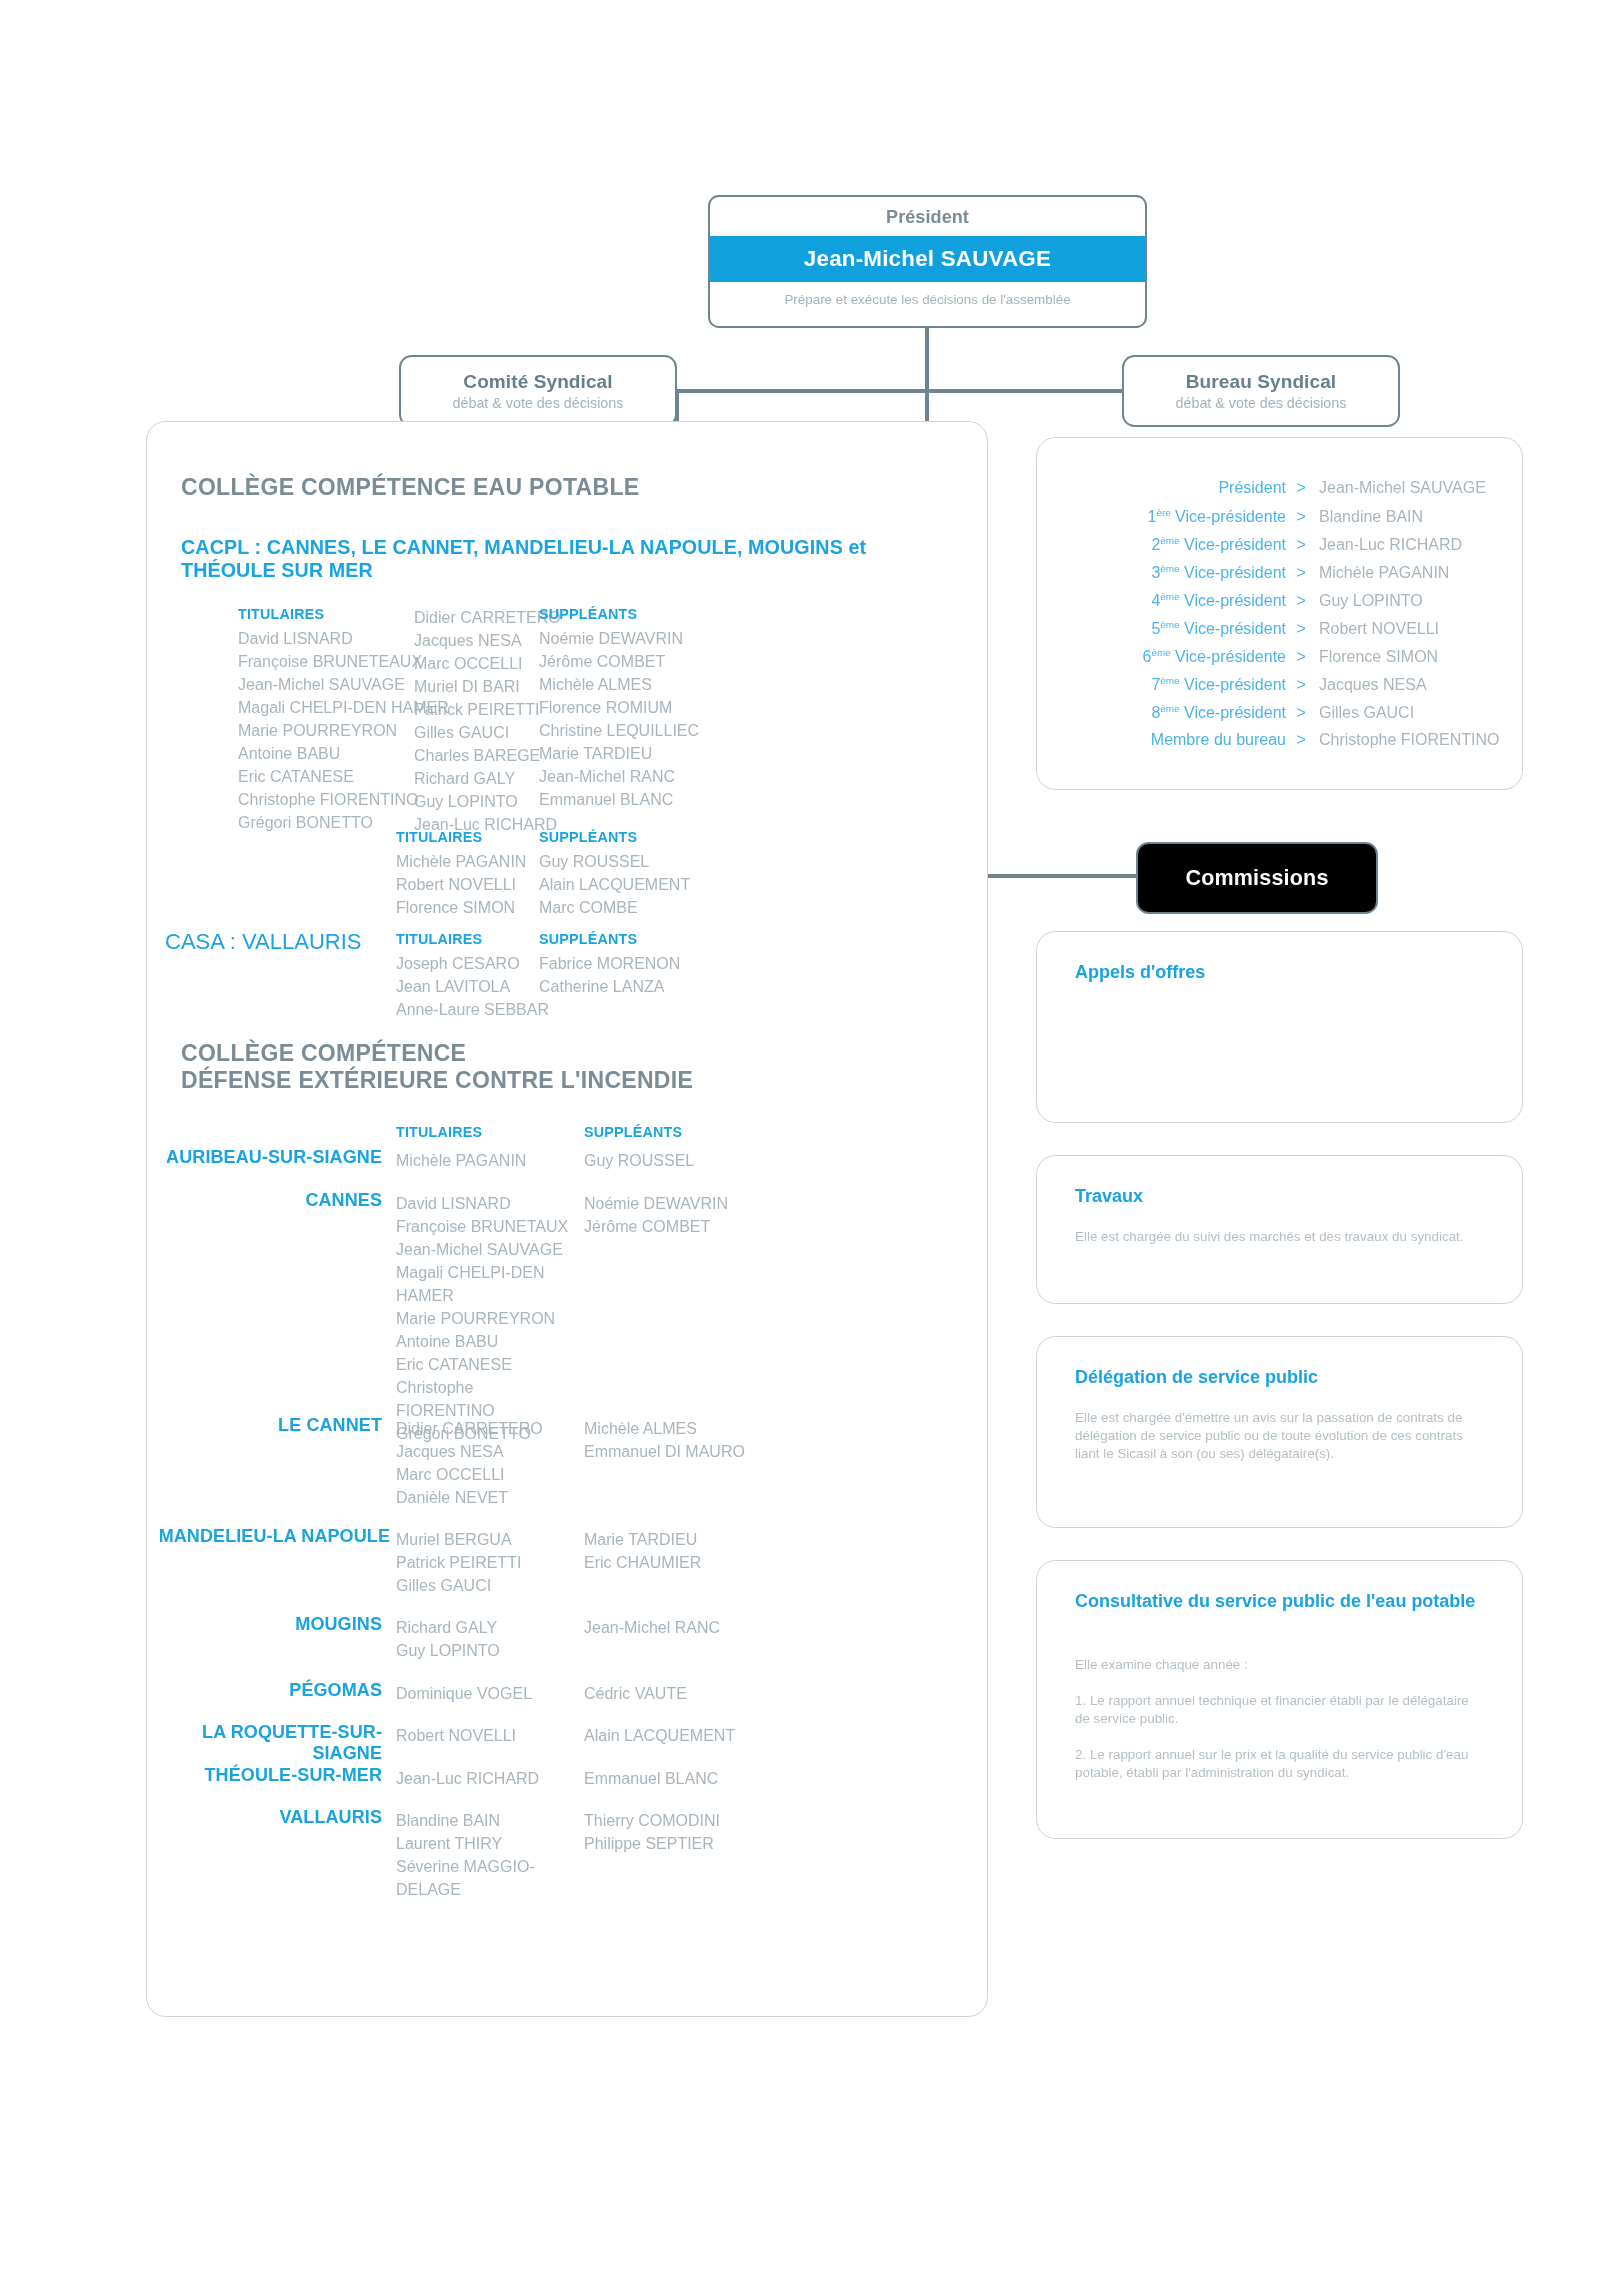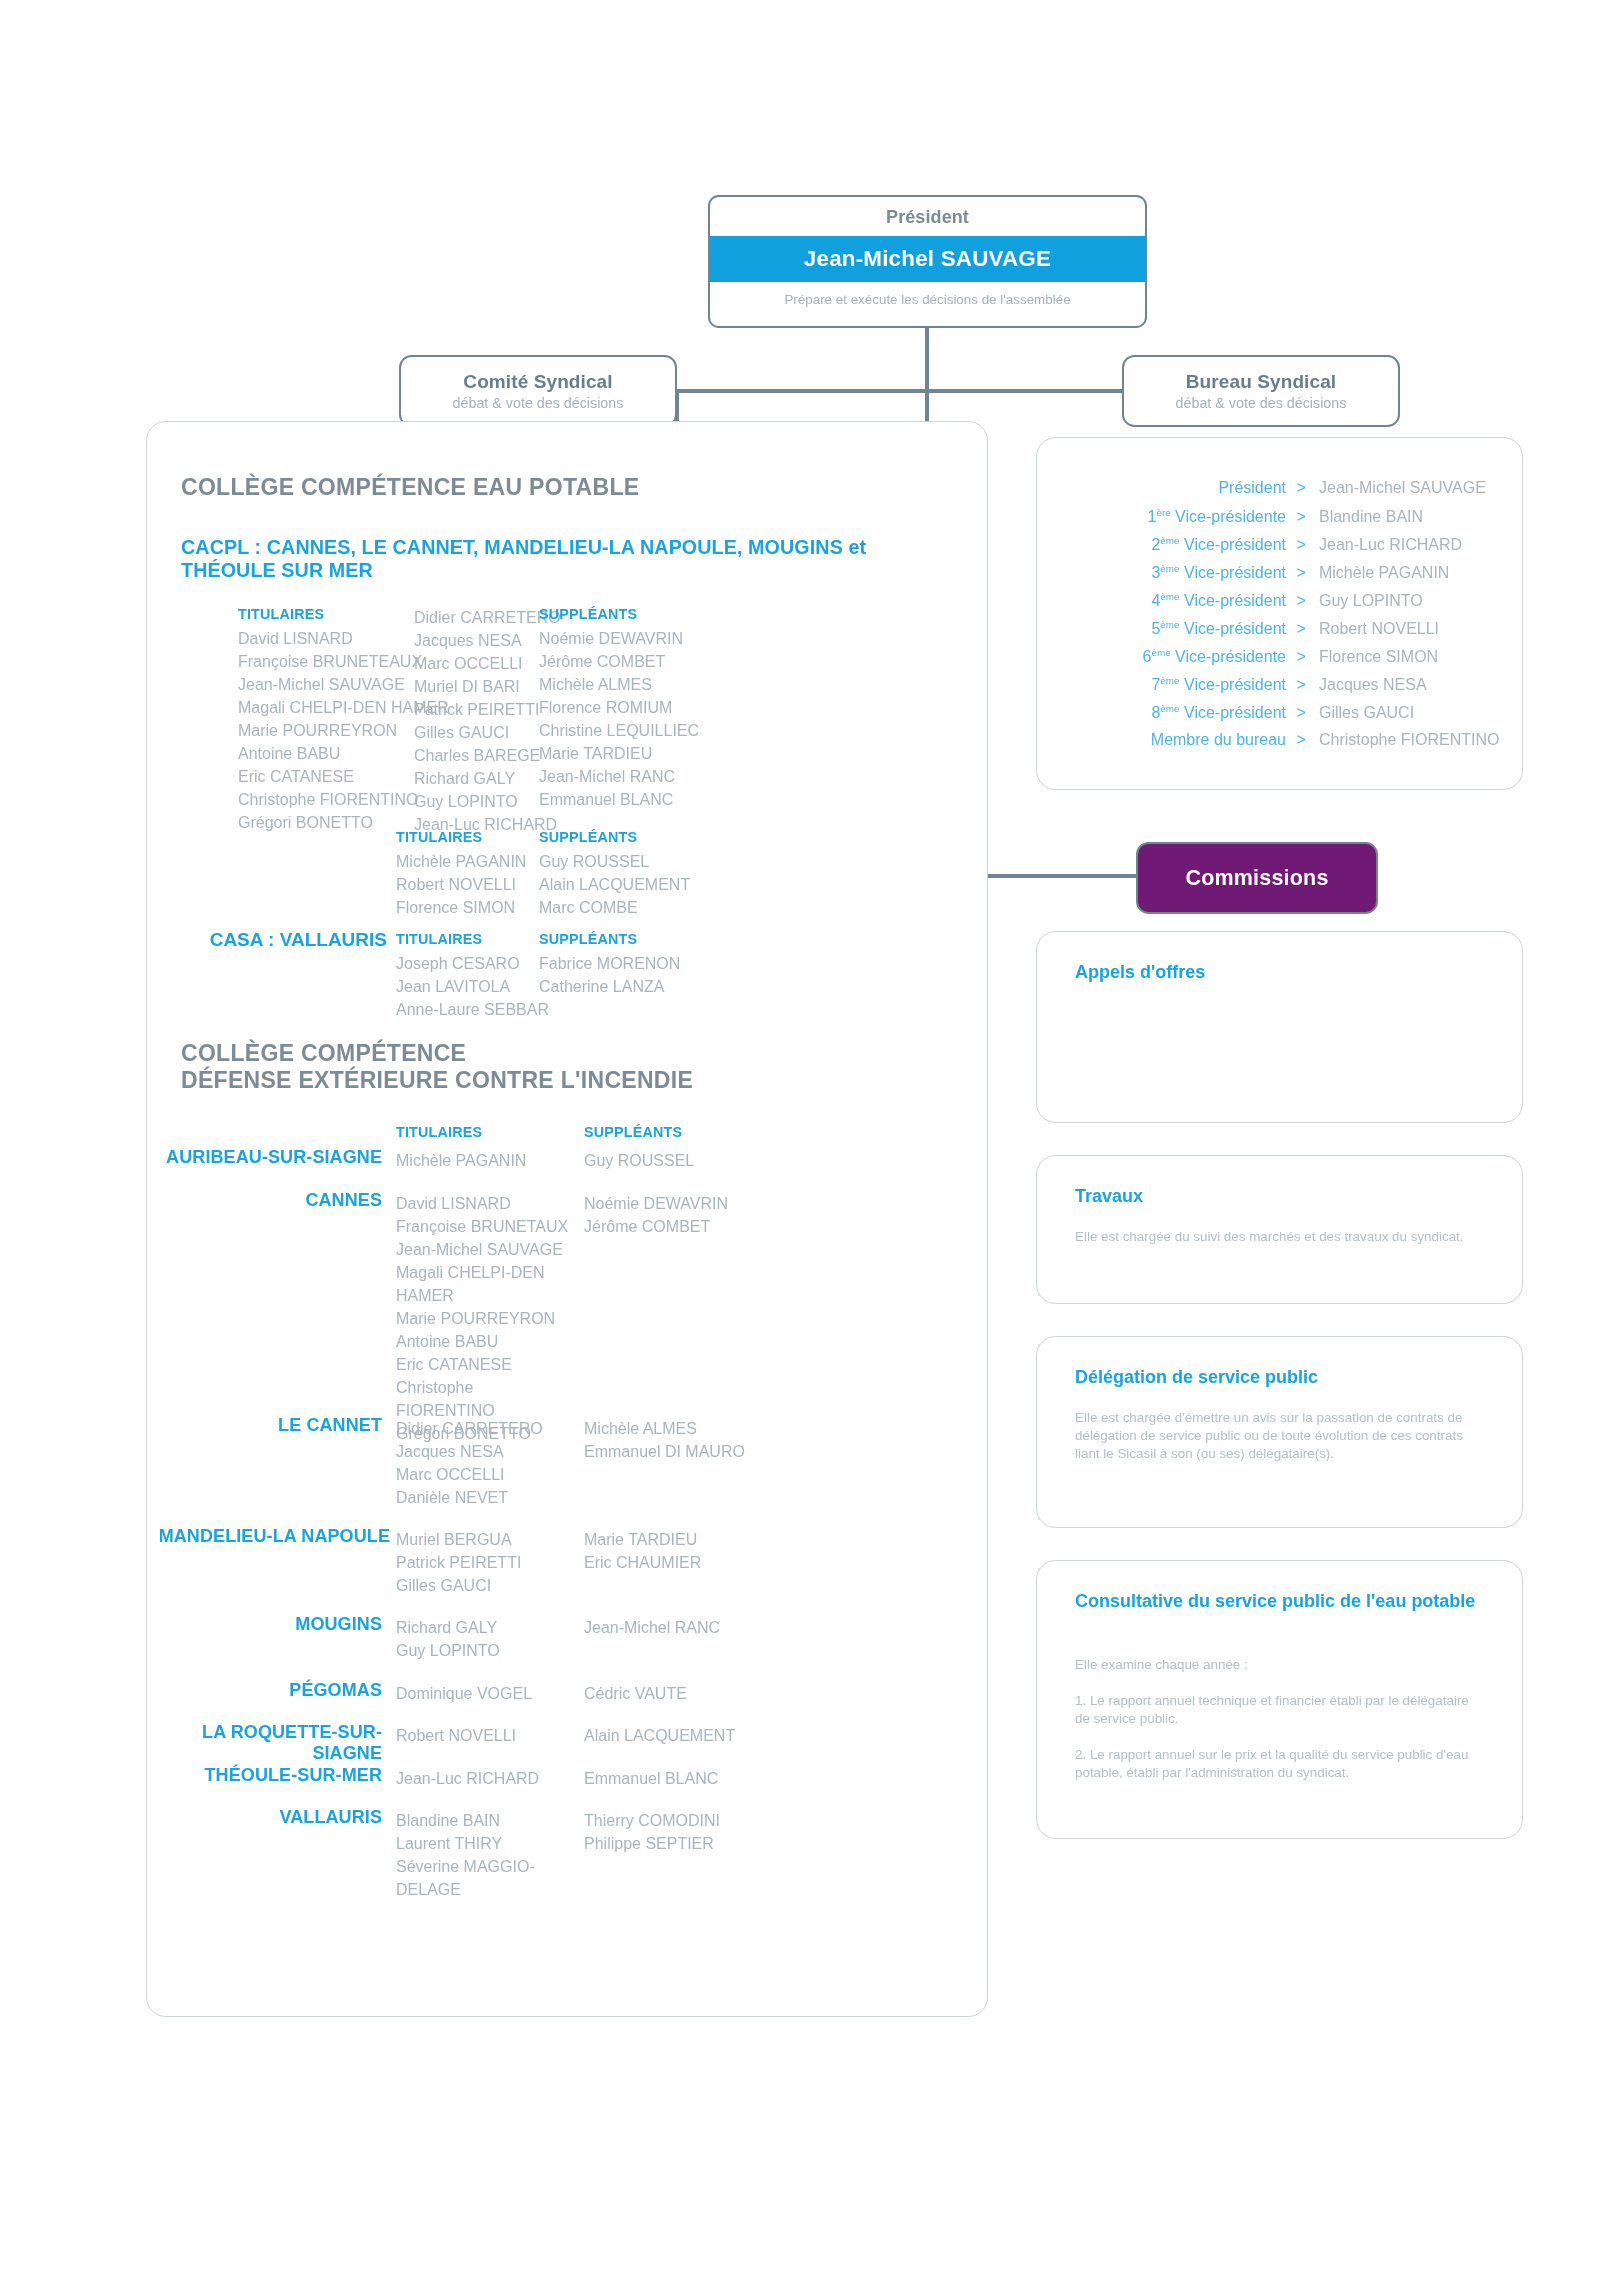--- a/index.html
+++ b/index.html
@@ -129,23 +129,22 @@
     position: absolute;
     color: #19a3e0;
     font-size: 18px;
     font-weight: bold;
     text-align: right;
     letter-spacing: 0.1px;
   }
   .grp-label-right {
     position: absolute;
     color: #19a3e0;
-    font-size: 19px;
-    font-weight: bold;
-    text-align: right;
+    font-size: 22px;
+    font-weight: normal;
   }
 
   
   #bureau-panel {
     left: 1012px; top: 437px; width: 487px; height: 353px;
   }
   #bureau-list {
     position: absolute;
     left: 0; top: 41px; width: 100%;
   }
@@ -177,21 +176,21 @@
     font-size: 16px;
     padding-left: 10.7px;
     white-space: nowrap;
   }
 
   
   #commissions-btn {
     position: absolute;
     left: 1136px; top: 842px; width: 242px; height: 72px;
     box-sizing: border-box;
-    background: #701a75;
+    background: #000000;
     border: 2.7px solid #6f8590;
     border-radius: 12.5px;
     display: flex; align-items: center; justify-content: center;
   }
   #commissions-label {
     color: #ffffff; font-size: 21.5px; font-weight: bold;
     letter-spacing: 0.2px;
   }
   .comm-card { left: 1012px; width: 487px; }
   .comm-title {

